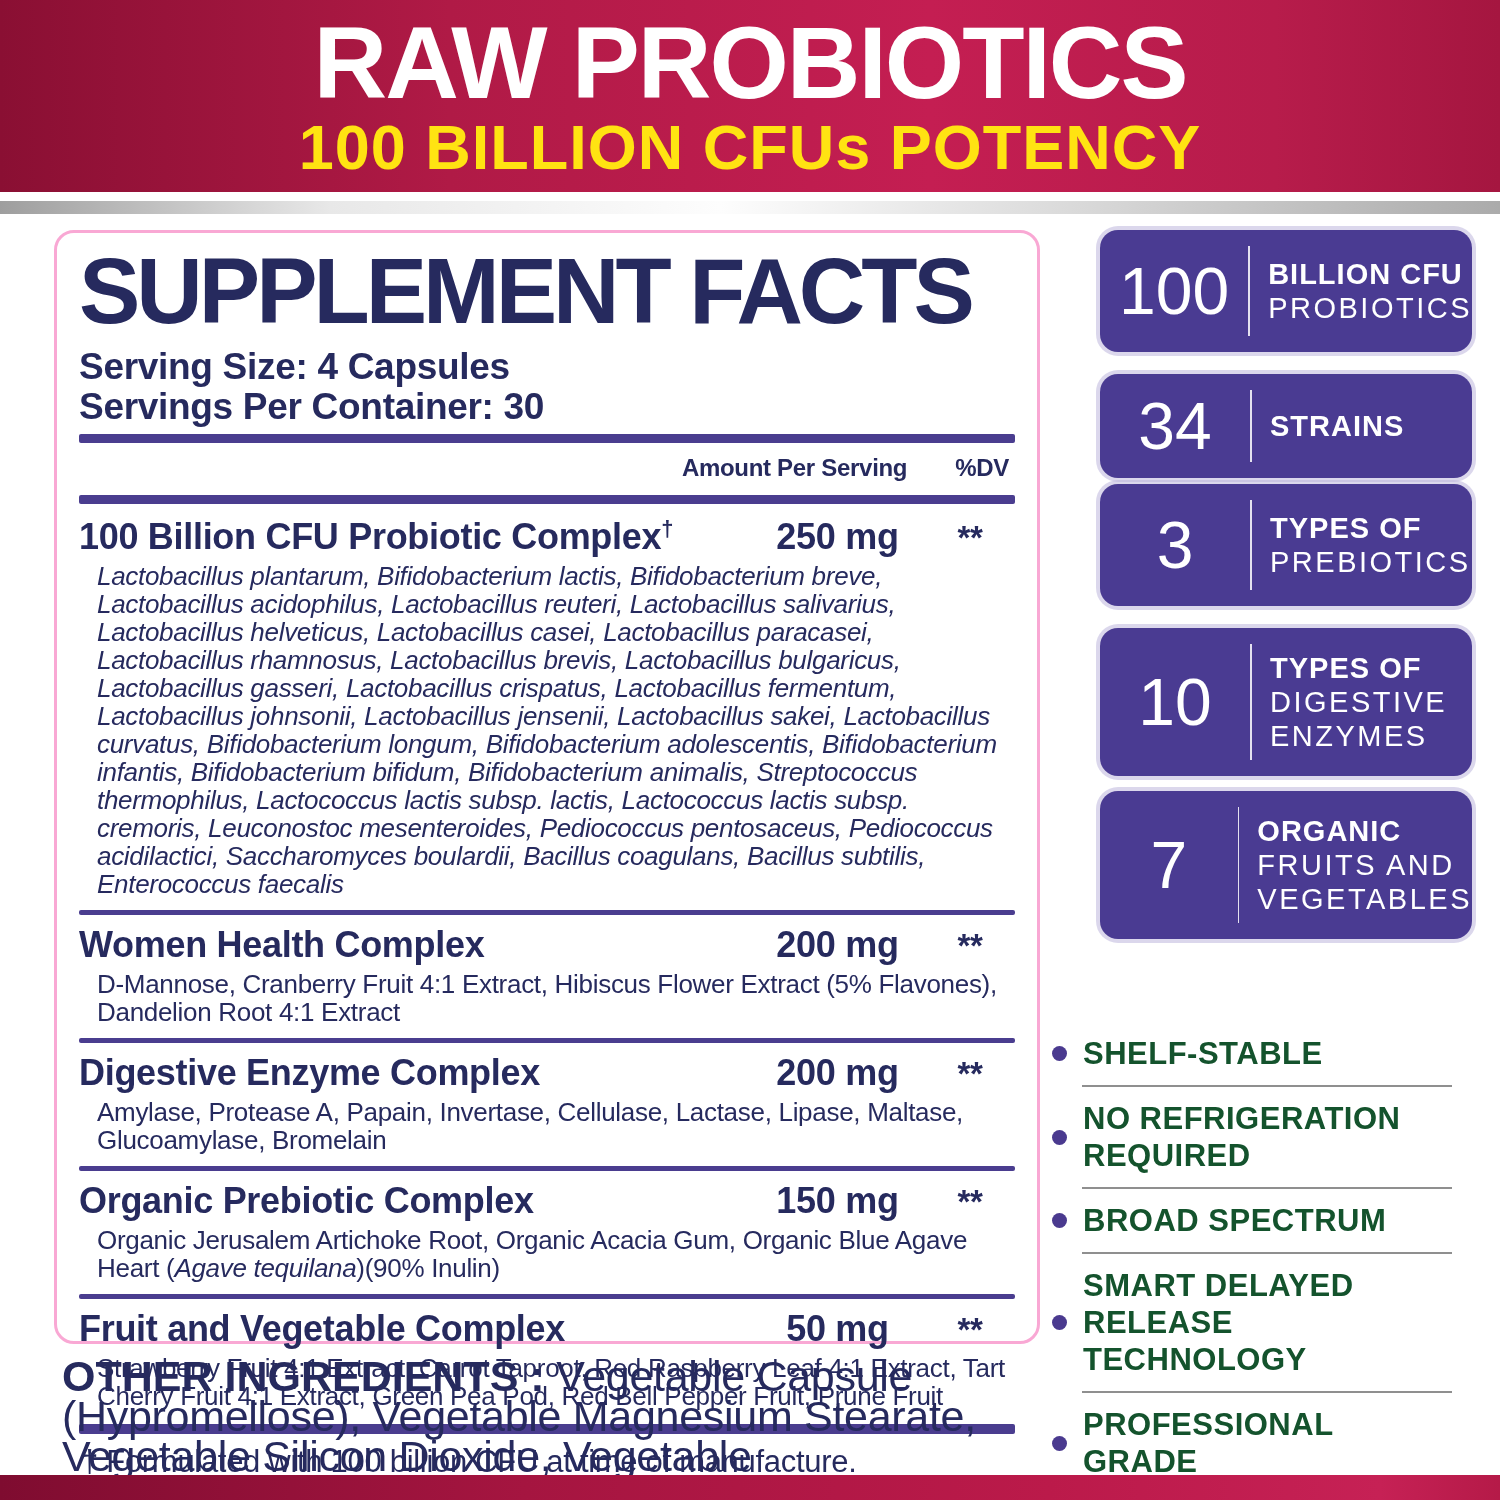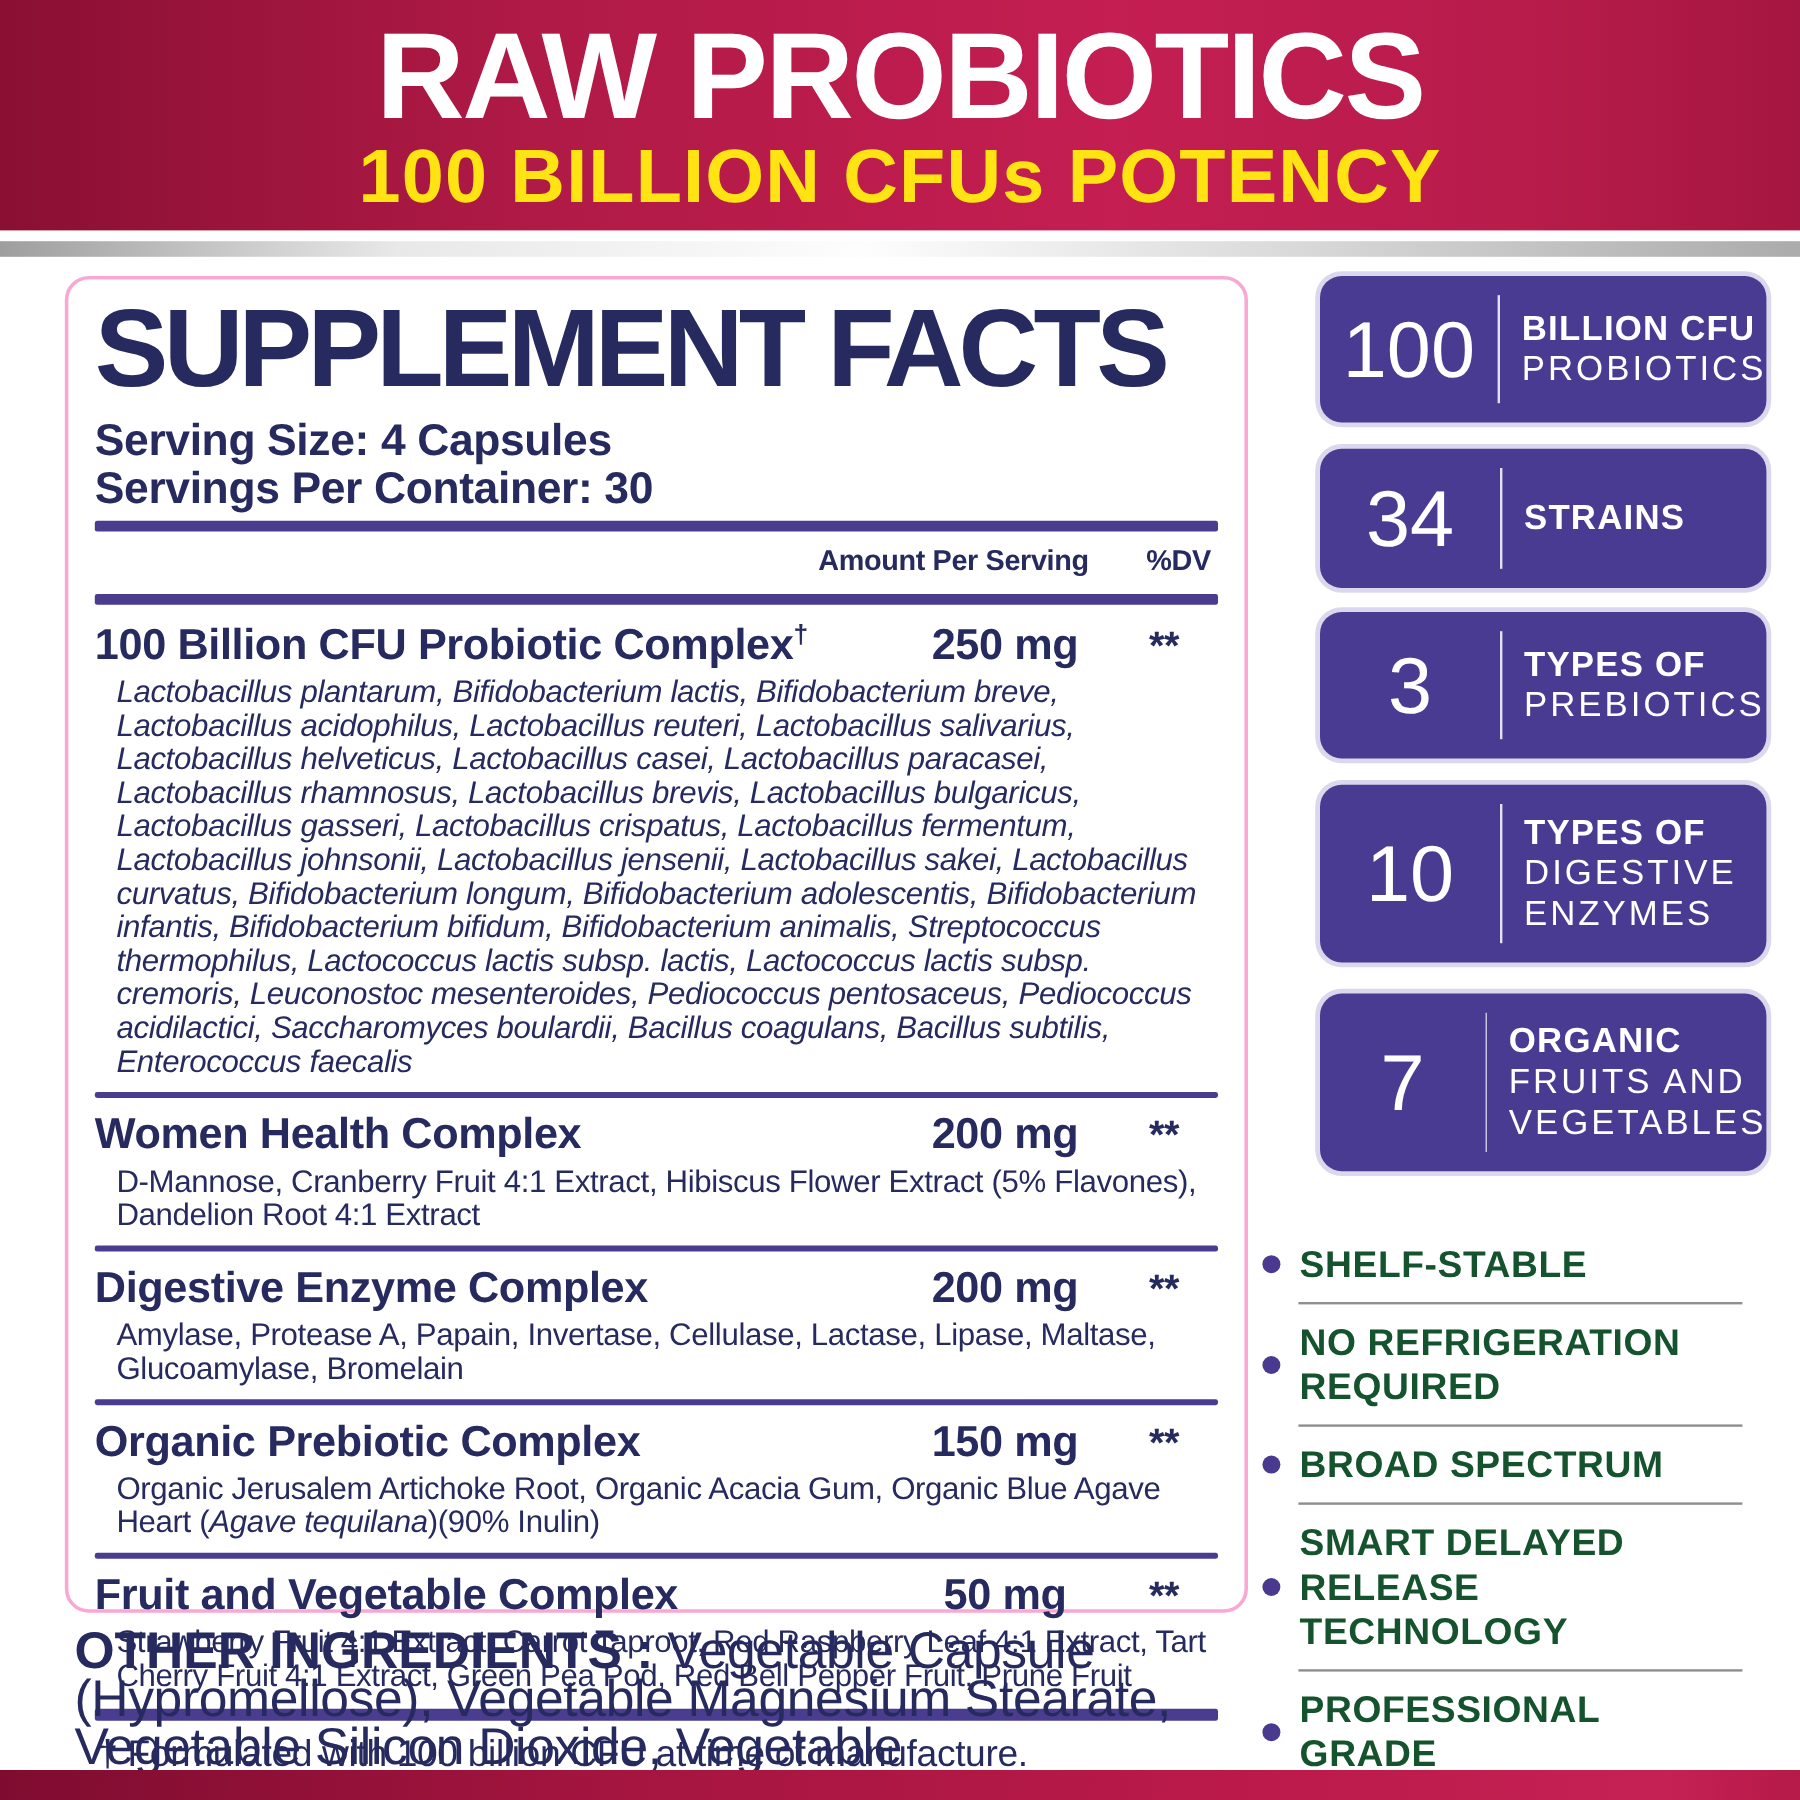--- a/index.html
+++ b/index.html
@@ -49,23 +49,23 @@
   .badge{background:#4a3b92;border-radius:18px;display:flex;align-items:stretch;
          box-shadow:0 0 0 4px rgba(190,183,221,0.55);box-sizing:border-box;color:#fff;}
   .badge .num{width:150px;display:flex;align-items:center;justify-content:center;
               font-size:66px;font-weight:normal;}
   .badge .vline{width:2px;background:rgba(255,255,255,0.85);margin:16px 0;}
   .badge .lbl{flex:1;display:flex;flex-direction:column;justify-content:center;
               padding-left:18px;}
   .b-line{font-size:29px;line-height:34px;letter-spacing:2.5px;font-weight:normal;}
   .lbl .b-line:first-child{font-weight:bold;letter-spacing:1px;}
   .badge.b1{height:122px;margin-bottom:22px;}
-  .badge.b2{height:116px;margin-bottom:20px;}
+  .badge.b2{height:104px;margin-bottom:6px;}
   .badge.b3{height:122px;margin-bottom:22px;}
-  .badge.b4{height:148px;margin-bottom:26px;}
+  .badge.b4{height:148px;margin-bottom:15px;}
   .badge.b5{height:148px;}
 
   
   #features{left:1052px;top:1022px;width:400px;color:#14532d;}
   .feature{display:flex;align-items:center;gap:16px;padding:13px 0;}
   .dot{width:15px;height:15px;border-radius:50%;background:#4a3a8f;flex-shrink:0;}
   .f-text{font-size:31px;font-weight:bold;line-height:37px;letter-spacing:0.5px;}
   .fsep{border-top:2px solid #8f8f8f;margin-left:30px;}
 
   #bottom-band{left:0;top:1475px;width:1500px;height:25px;

